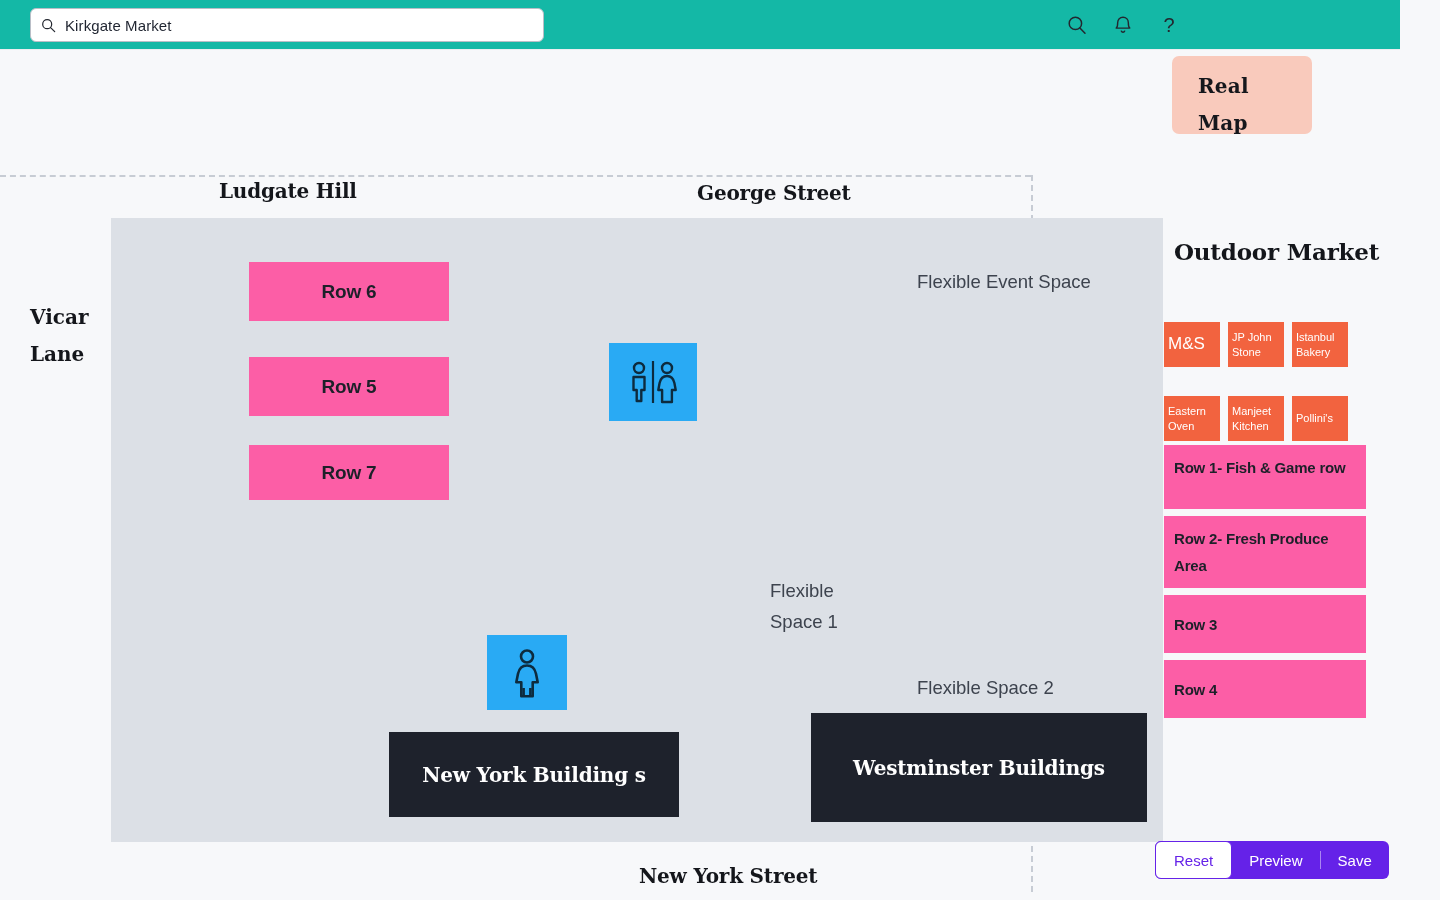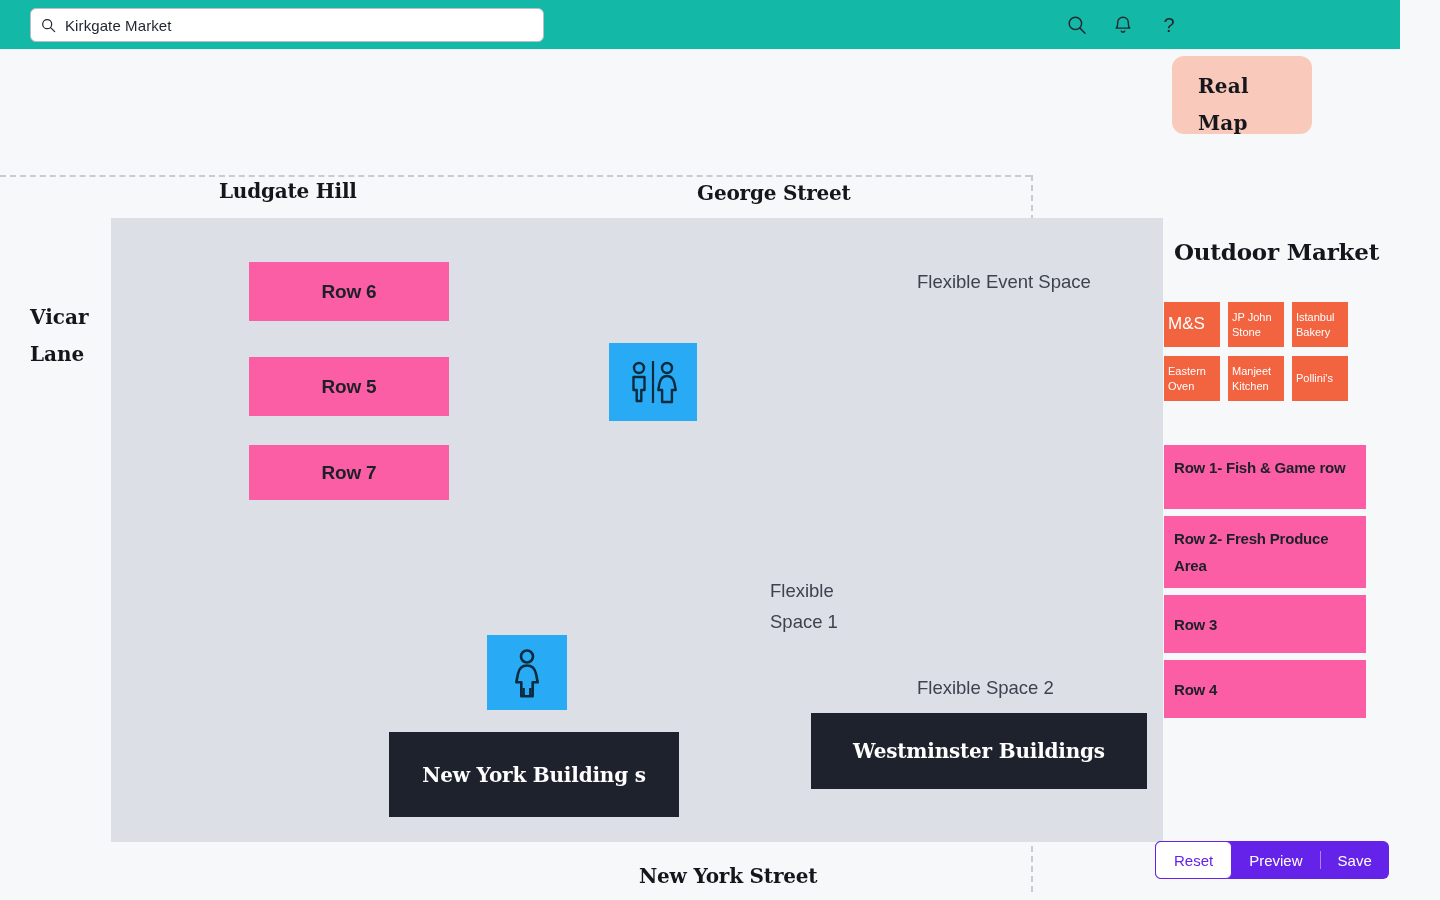--- a/index.html
+++ b/index.html
@@ -79,21 +79,21 @@
     color: #2b313f;
     letter-spacing: -0.3px;
   }
 
   
   .real-map {
     position: absolute;
     left: 1172px; top: 56px;
     width: 140px; height: 78px;
     background: #f9cabc;
-    border-radius: 12px;
+    border-radius: 7px;
     padding: 12px 0 0 26px;
     cursor: pointer;
   }
   .real-map span {
     display: block;
     font-family: "DejaVu Serif", serif;
     font-weight: bold;
     font-size: 20px;
     color: #15171c;
     line-height: 1.85;
@@ -223,20 +223,21 @@
     width: 56px; height: 45px;
     background: #f2633f;
     color: #ffffff;
     display: flex;
     align-items: center;
     justify-content: flex-start;
     padding: 0 4px;
     font-size: 11px;
     line-height: 1.35;
     cursor: move;
+    margin-top: 20px;
   }
   .stall.big { font-size: 17px; align-items: center; }
 
   .panel-rows {
     position: absolute;
     left: 1px; top: 235px;
     width: 202px;
   }
   .panel-row {
     background: #fc5ea6;
@@ -365,21 +366,21 @@
         <circle cx="22" cy="8.5" r="6" fill="none" stroke="#0d2b3e" stroke-width="2.6"></circle>
         <path d="M22 17.5c-5.4 0-7.8 2.8-9 8.2l-1.7 8.6h5v14h11.4v-14h5L31 25.7c-1.2-5.4-3.6-8.2-9-8.2z" fill="none" stroke="#0d2b3e" stroke-width="2.6" stroke-linejoin="round"></path>
         <line x1="18.6" y1="40" x2="18.6" y2="48" stroke="#0d2b3e" stroke-width="2.6"></line>
         <line x1="25.4" y1="40" x2="25.4" y2="48" stroke="#0d2b3e" stroke-width="2.6"></line>
       </svg>
     </div>
 
     <div class="building" style="left:278px; top:514px; width:290px; height:85px;">
       <span>New York Building s</span>
     </div>
-    <div class="building" style="left:700px; top:495px; width:336px; height:76px;">
+    <div class="building" style="left:700px; top:495px; width:336px; height:109px;">
       <span>Westminster Buildings</span>
     </div>
 
     <div class="flex-label" style="left:806px; top:49px;">Flexible Event Space</div>
     <div class="flex-label" style="left:659px; top:358px;">Flexible
 Space 1</div>
     <div class="flex-label" style="left:806px; top:455px;">Flexible Space 2</div>
   </div>
 
   <div class="panel">

